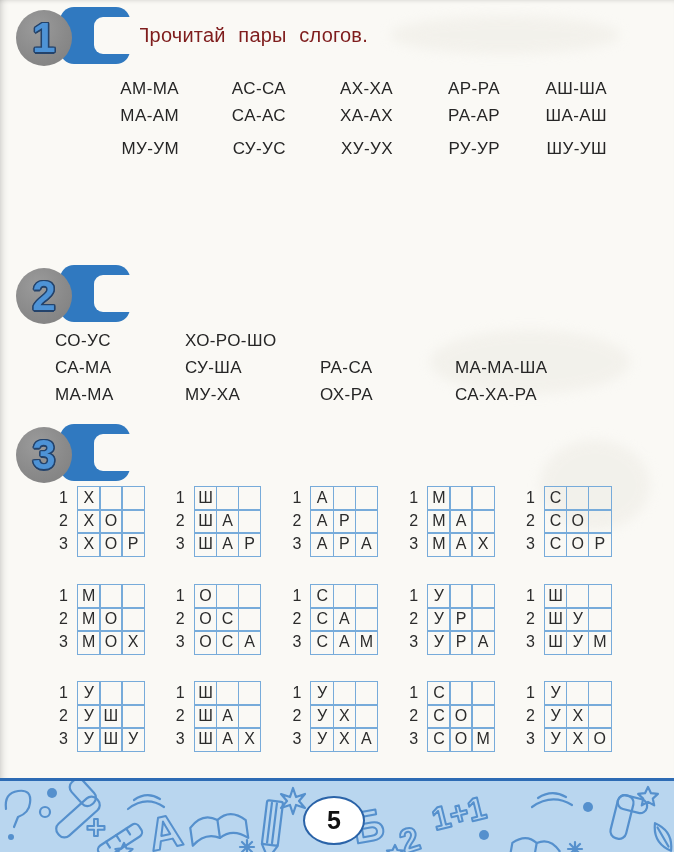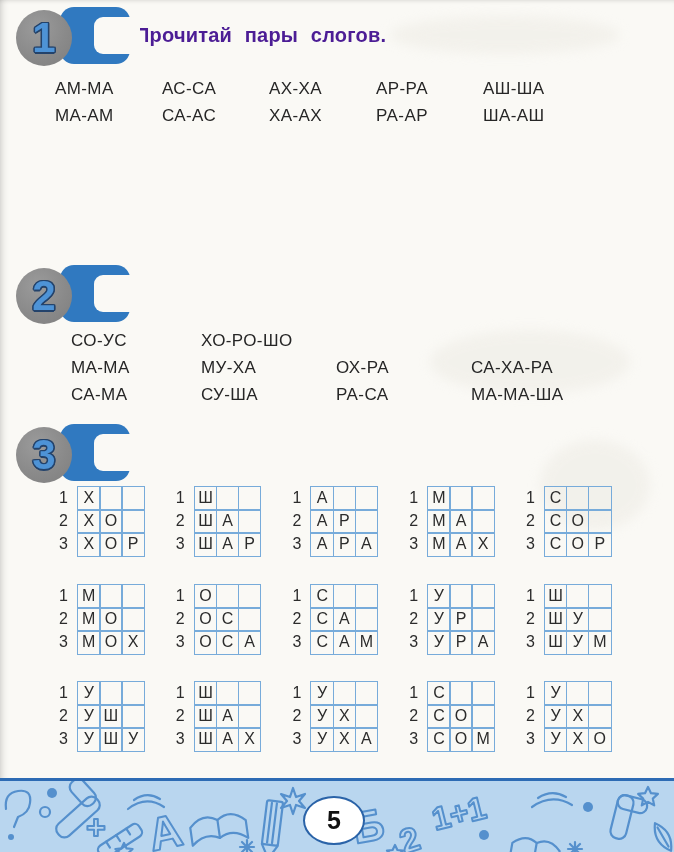--- a/index.html
+++ b/index.html
@@ -34,31 +34,31 @@
     background:radial-gradient(circle at 38% 32%, #9b9b9b 0%, #8a8a8a 55%, #7e7e7e 100%);
     display:flex;align-items:center;justify-content:center;z-index:2;
   }
   .badge-num{
     font-size:42px;font-weight:bold;color:#4e93d6;line-height:1;
     text-shadow:-1.5px 0 #24436b,1.5px 0 #24436b,0 -1.5px #24436b,0 1.5px #24436b,
                 -1.1px -1.1px #24436b,1.1px -1.1px #24436b,-1.1px 1.1px #24436b,1.1px 1.1px #24436b;
   }
   .ex-title{
     position:absolute;left:135px;top:50%;transform:translateY(-50%);margin:0;
-    font-size:20px;font-weight:bold;color:#4c1d95;word-spacing:7px;letter-spacing:.2px;
+    font-size:20px;font-weight:normal;color:#7f1d1d;word-spacing:7px;letter-spacing:.2px;
   }
 
   
-  .ex1-rows{position:absolute;left:55px;top:79px;}
+  .ex1-rows{position:absolute;left:72px;top:79px;text-align:right;}
   .syl-group{margin-bottom:6px;}
   .syl-row{display:grid;grid-template-columns:repeat(5,107px);height:27px;align-items:start;}
   .syl{font-size:17px;color:var(--ink);letter-spacing:.4px;}
 
   
-  .ex2-rows{position:absolute;left:55px;top:331px;margin-left:16px;}
+  .ex2-rows{position:absolute;left:55px;top:331px;}
   .word-row{display:grid;grid-template-columns:130px 135px 135px auto;height:27px;align-items:start;}
   .word{font-size:17px;color:var(--ink);letter-spacing:.4px;}
 
   
   .grids-row{position:absolute;left:50px;display:flex;gap:22px;}
   #grids-a{top:486px;} #grids-b{top:584px;} #grids-c{top:681px;}
   .lgrid{display:flex;flex-direction:column;}
   .lg-row{display:flex;align-items:center;}
   .lg-row:not(:first-child){margin-top:-1.4px;}
   .lg-num{width:18px;text-align:right;margin-right:9px;font-size:16px;color:#2c2c2c;}
@@ -112,45 +112,52 @@
           <span class="syl">МА-АМ</span>
           <span class="syl">СА-АС</span>
           <span class="syl">ХА-АХ</span>
           <span class="syl">РА-АР</span>
           <span class="syl">ША-АШ</span>
         </div>
       </div>
       <div class="syl-group">
       </div>
       <div class="syl-group">
+        <div class="syl-row">
+          <span class="syl">МУ-УМ</span>
+          <span class="syl">СУ-УС</span>
+          <span class="syl">ХУ-УХ</span>
+          <span class="syl">РУ-УР</span>
+          <span class="syl">ШУ-УШ</span>
+        </div>
       </div>
     </div>
 
   <div class="ex-header" style="top:262px;">
     <div class="badge-blue"></div>
     <div class="badge-circle">
       <span class="badge-num">2</span>
     </div>
   </div>
   <div class="ex2-rows" id="ex2-rows">
       <div class="word-row">
         <span class="word">СО-УС</span>
         <span class="word">ХО-РО-ШО</span>
       </div>
       <div class="word-row">
+        <span class="word">СА-МА</span>
+        <span class="word">СУ-ША</span>
+        <span class="word">РА-СА</span>
+        <span class="word">МА-МА-ША</span>
+      </div>
+      <div class="word-row">
         <span class="word">МА-МА</span>
         <span class="word">МУ-ХА</span>
         <span class="word">ОХ-РА</span>
         <span class="word">СА-ХА-РА</span>
-      </div>
-      <div class="word-row">
-        <span class="word">СА-МА</span>
-        <span class="word">СУ-ША</span>
-        <span class="word">РА-СА</span>
-        <span class="word">МА-МА-ША</span>
       </div>
     </div>
 
   <div class="ex-header" style="top:421px;">
     <div class="badge-blue"></div>
     <div class="badge-circle">
       <span class="badge-num">3</span>
     </div>
   </div>
   <div class="grids-row" id="grids-a">

